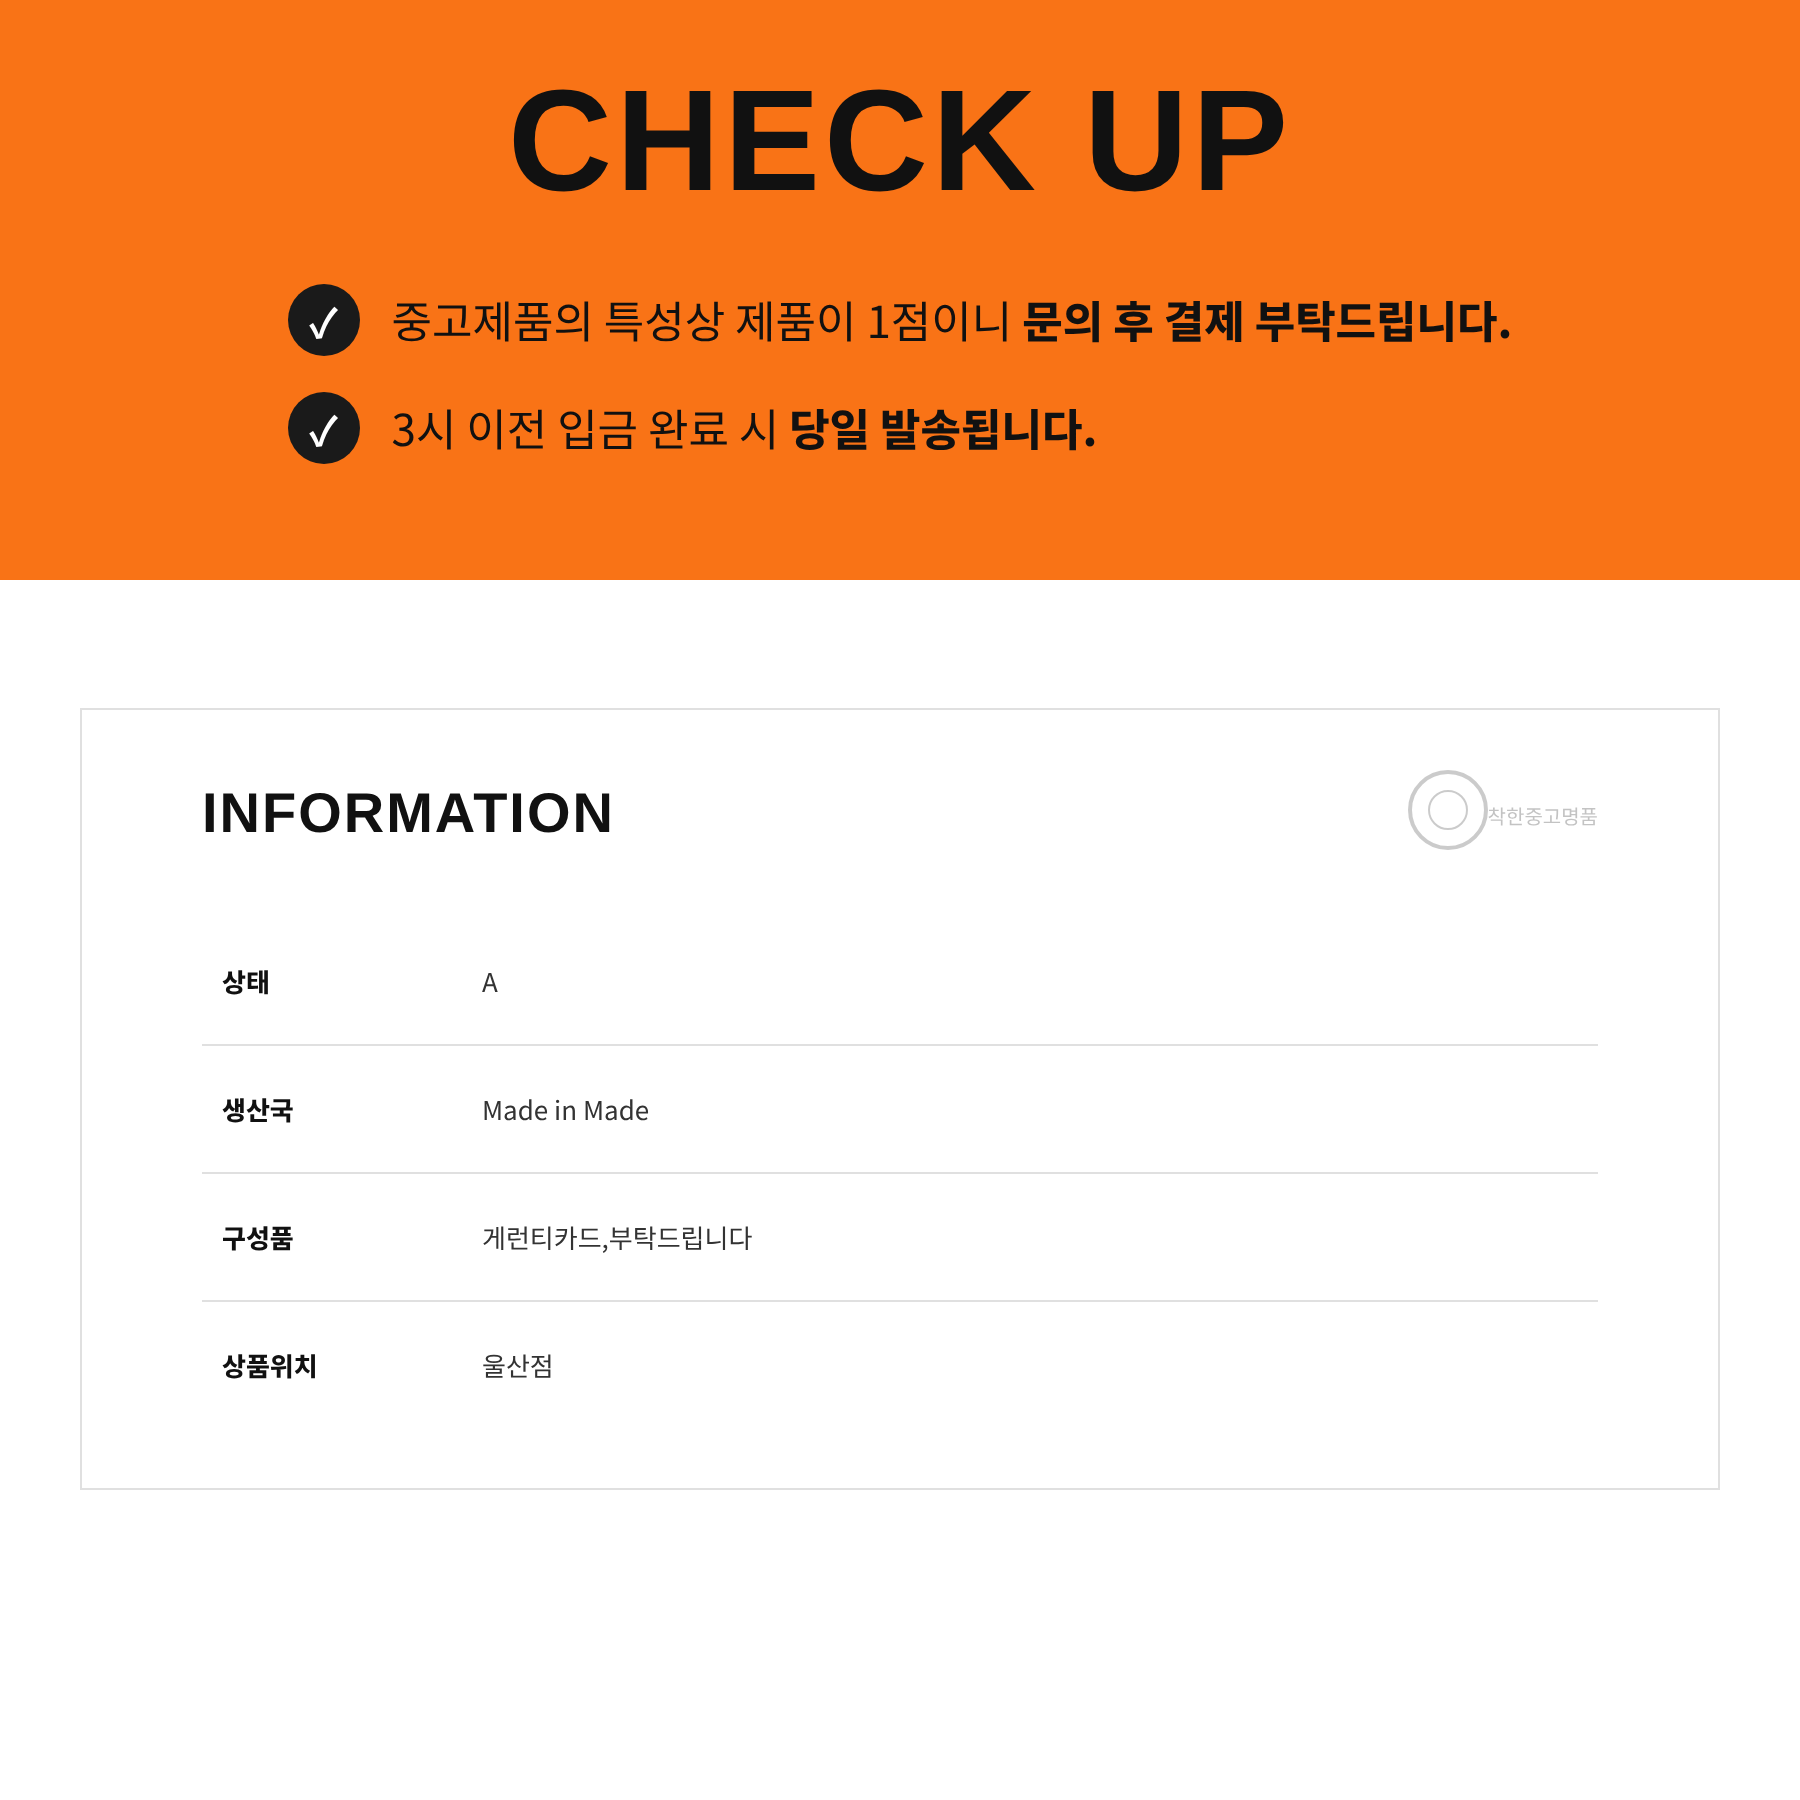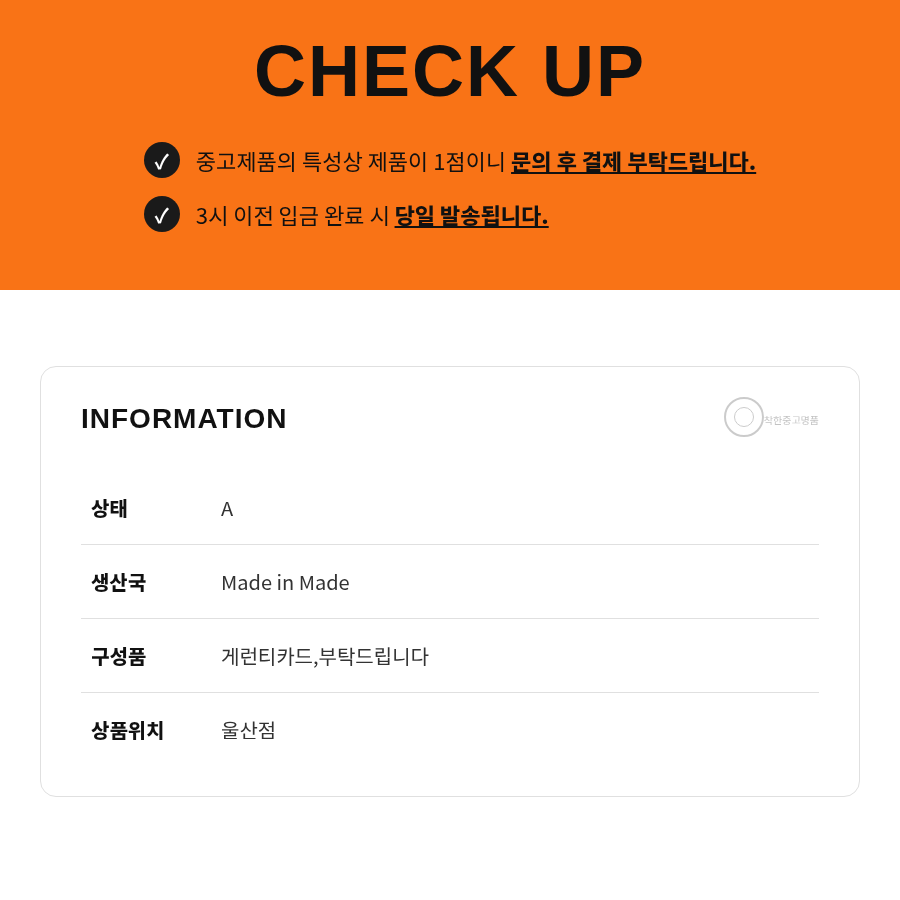--- a/index.html
+++ b/index.html
@@ -61,33 +61,32 @@
       font-size: 20px;
       font-weight: bold;
     }
 
     .check-text {
       line-height: 1.4;
     }
 
     .check-text .bold-underline {
       font-weight: 800;
-      text-decoration: underline;
     }
 
     .spacer {
       height: 60px;
       background-color: #ffffff;
     }
 
     .info-card {
-      margin: 16px 40px 40px 40px;
+      margin: 4px 40px 40px 40px;
       border: 1px solid #e0e0e0;
-      border-radius: 16px;
-      padding: 30px 40px;
+      border-radius: 0;
+      padding: 30px 60px;
       background-color: #ffffff;
     }
 
     .info-header {
       display: flex;
       justify-content: space-between;
       align-items: center;
       margin-bottom: 30px;
     }
 
@@ -138,21 +137,21 @@
     .info-table tr {
       border-bottom: 1px solid #e0e0e0;
     }
 
     .info-table tr:last-child {
       border-bottom: none;
     }
 
     .info-table td {
       padding: 22px 10px;
-      font-size: 20px;
+      font-size: 13px;
       color: #111111;
       vertical-align: middle;
     }
 
     .info-table td:first-child {
       font-weight: 800;
       width: 130px;
       color: #111111;
     }
 

